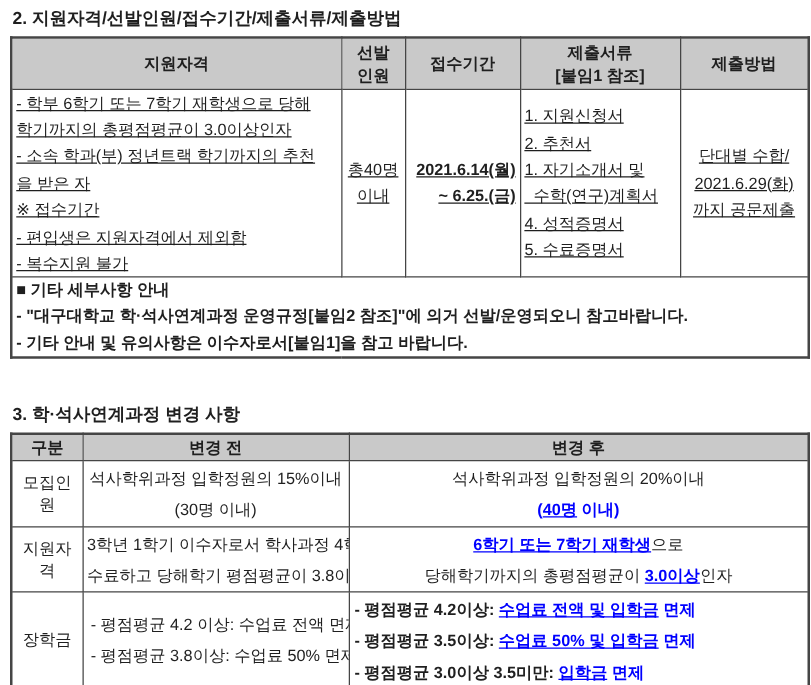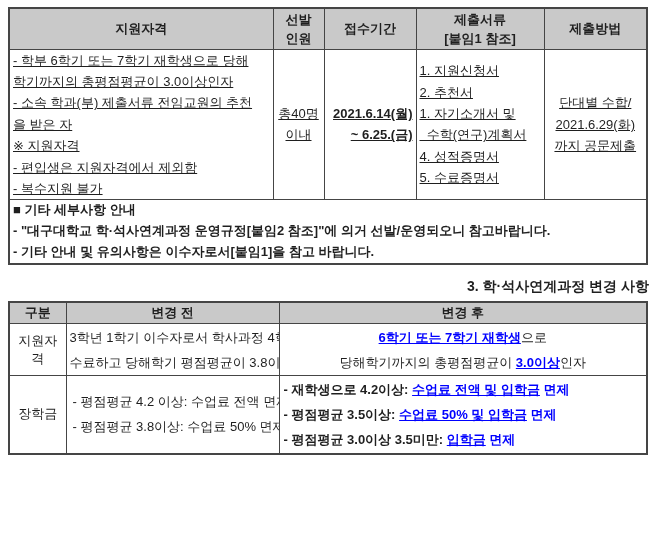--- a/index.html
+++ b/index.html
@@ -20,21 +20,21 @@
   .page { position: relative; width: 649px; height: 548px; }
 
   .sec-title {
     font-size: 14px;
     font-weight: 700;
     margin: 0 0 0 10px;
     line-height: 16px;
     white-space: pre;
   }
   #sec2-title { padding-top: 6px; }
-  #sec3-title { margin-top: 13px; text-align: right; }
+  #sec3-title { margin-top: 36px; }
 
   table {
     border-collapse: collapse;
     table-layout: fixed;
     margin: 7px 0 0 8px;
     width: 638px;
     border: 2px solid var(--border);
   }
   th, td {
     border: 1px solid var(--border);
@@ -76,20 +76,21 @@
 
   .b { font-weight: 700; }
   .blue { color: var(--blue); }
   .u { text-decoration: underline; }
 </style>
 </head>
 <body>
 
 <div class="page">
 
+  <div class="sec-title" id="sec2-title">2. 지원자격/선발인원/접수기간/제출서류/제출방법</div>
 
   <table class="t1">
     <colgroup>
       <col style="width:264px">
         <col style="width:51px">
         <col style="width:92px">
       <col style="width:128px">
         <col style="width:103px">
     </colgroup>
     <thead>
@@ -111,23 +112,23 @@
         <th>
             <div class="line">제출방법</div>
           </th>
       </tr>
     </thead>
     <tbody>
       <tr class="row-main">
         <td class="cell-left">
             <div class="line">- 학부 6학기 또는 7학기 재학생으로 당해</div>
             <div class="line">학기까지의 총평점평균이 3.0이상인자</div>
-            <div class="line">- 소속 학과(부) 제출서류 전임교원의 추천</div>
+            <div class="line">- 소속 학과(부) 정년트랙 학기까지의 추천</div>
             <div class="line">을 받은 자</div>
-            <div class="line">※ 지원자격</div>
+            <div class="line">※ 접수기간</div>
             <div class="line">- 편입생은 지원자격에서 제외함</div>
             <div class="line">- 복수지원 불가</div>
           </td>
         <td class="cell-center">
             <div class="line">총40명</div>
             <div class="line">이내</div>
           </td>
         <td class="cell-center bold">
             <div class="line">2021.6.14(월)</div>
             <div class="line">~ 6.25.(금)</div>
@@ -165,39 +166,50 @@
         <col style="width:368px">
     </colgroup>
     <thead>
       <tr>
         <th>구분</th>
         <th>변경 전</th>
         <th>변경 후</th>
       </tr>
     </thead>
     <tbody>
+      <tr class="row-quota">
+        <td class="cell-label">모집인원</td>
+        <td class="cell-center">
+            <div class="line">석사학위과정 입학정원의 15%이내</div>
+            <div class="line">(30명 이내)</div>
+          </td>
+        <td class="cell-center cell-after">
+            <div class="line"><span>석사학위과정 입학정원의 20%이내</span></div>
+            <div class="line"><span class="b blue">(</span><span class="b blue u">40명</span><span class="b blue"> 이내)</span></div>
+          </td>
+      </tr>
       <tr class="row-qual">
         <td class="cell-label">지원자격</td>
         <td class="cell-center">
             <div class="line">3학년 1학기 이수자로서 학사과정 4학기를</div>
             <div class="line">수료하고 당해학기 평점평균이 3.8이상인자</div>
           </td>
         <td class="cell-center cell-after">
             <div class="line"><span class="b blue u">6학기 또는 7학기 재학생</span><span>으로</span></div>
             <div class="line"><span>당해학기까지의 총평점평균이 </span><span class="b blue u">3.0이상</span><span>인자</span></div>
           </td>
       </tr>
       <tr class="row-schol">
         <td class="cell-label">장학금</td>
         <td class="cell-left">
             <div class="line">- 평점평균 4.2 이상: 수업료 전액 면제</div>
             <div class="line">- 평점평균 3.8이상: 수업료 50% 면제</div>
           </td>
         <td class="cell-left cell-after">
-            <div class="line"><span class="b">- 재학생으로 4.2이상: </span><span class="b blue u">수업료 전액 및 입학금</span><span class="b blue"> 면제</span></div>
+            <div class="line"><span class="b">- 평점평균 4.2이상: </span><span class="b blue u">수업료 전액 및 입학금</span><span class="b blue"> 면제</span></div>
             <div class="line"><span class="b">- 평점평균 3.5이상: </span><span class="b blue u">수업료 50% 및 입학금</span><span class="b blue"> 면제</span></div>
             <div class="line"><span class="b">- 평점평균 3.0이상 3.5미만: </span><span class="b blue u">입학금</span><span class="b blue"> 면제</span></div>
           </td>
       </tr>
     </tbody>
   </table>
 
 </div>
 
 </body></html>

